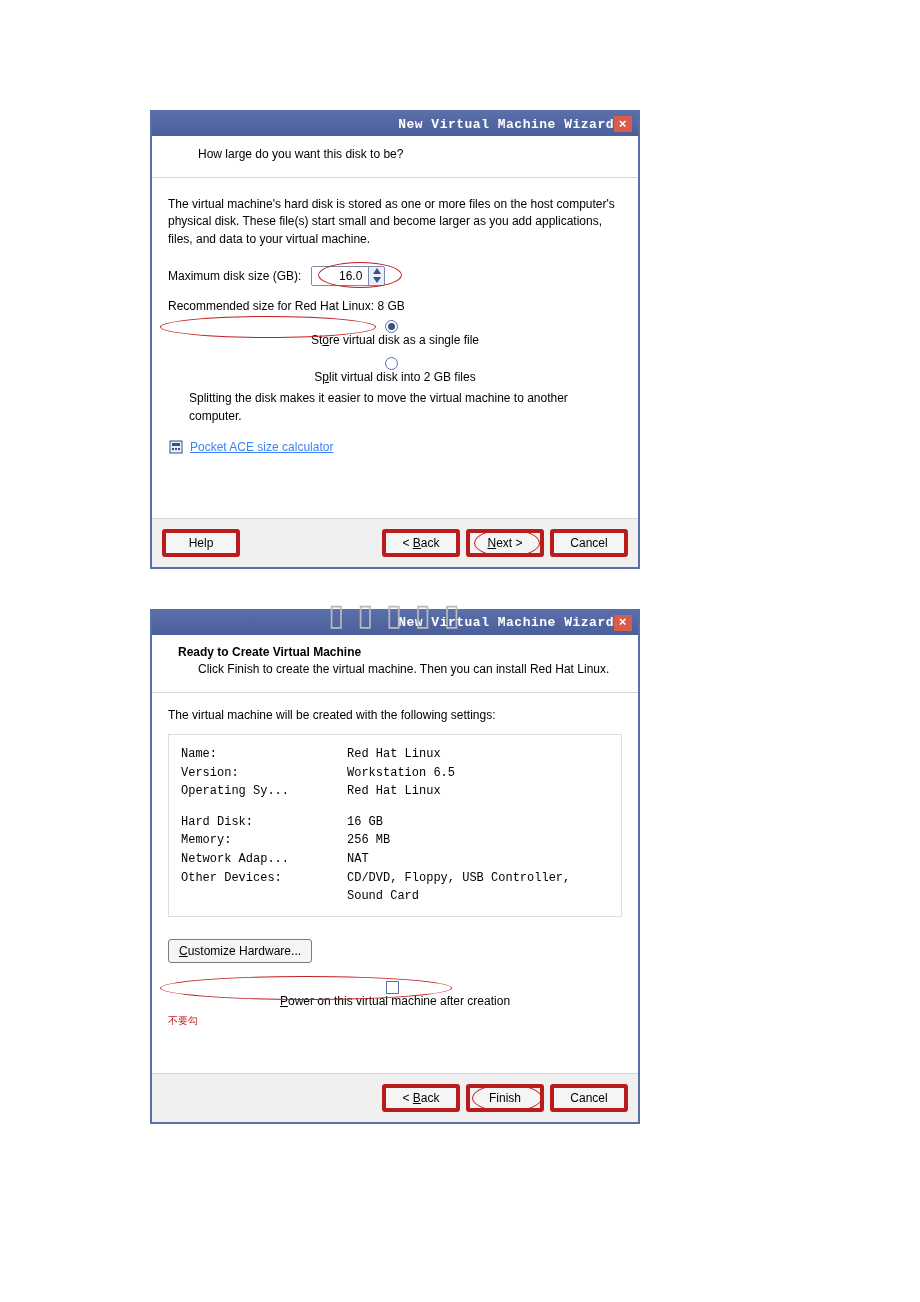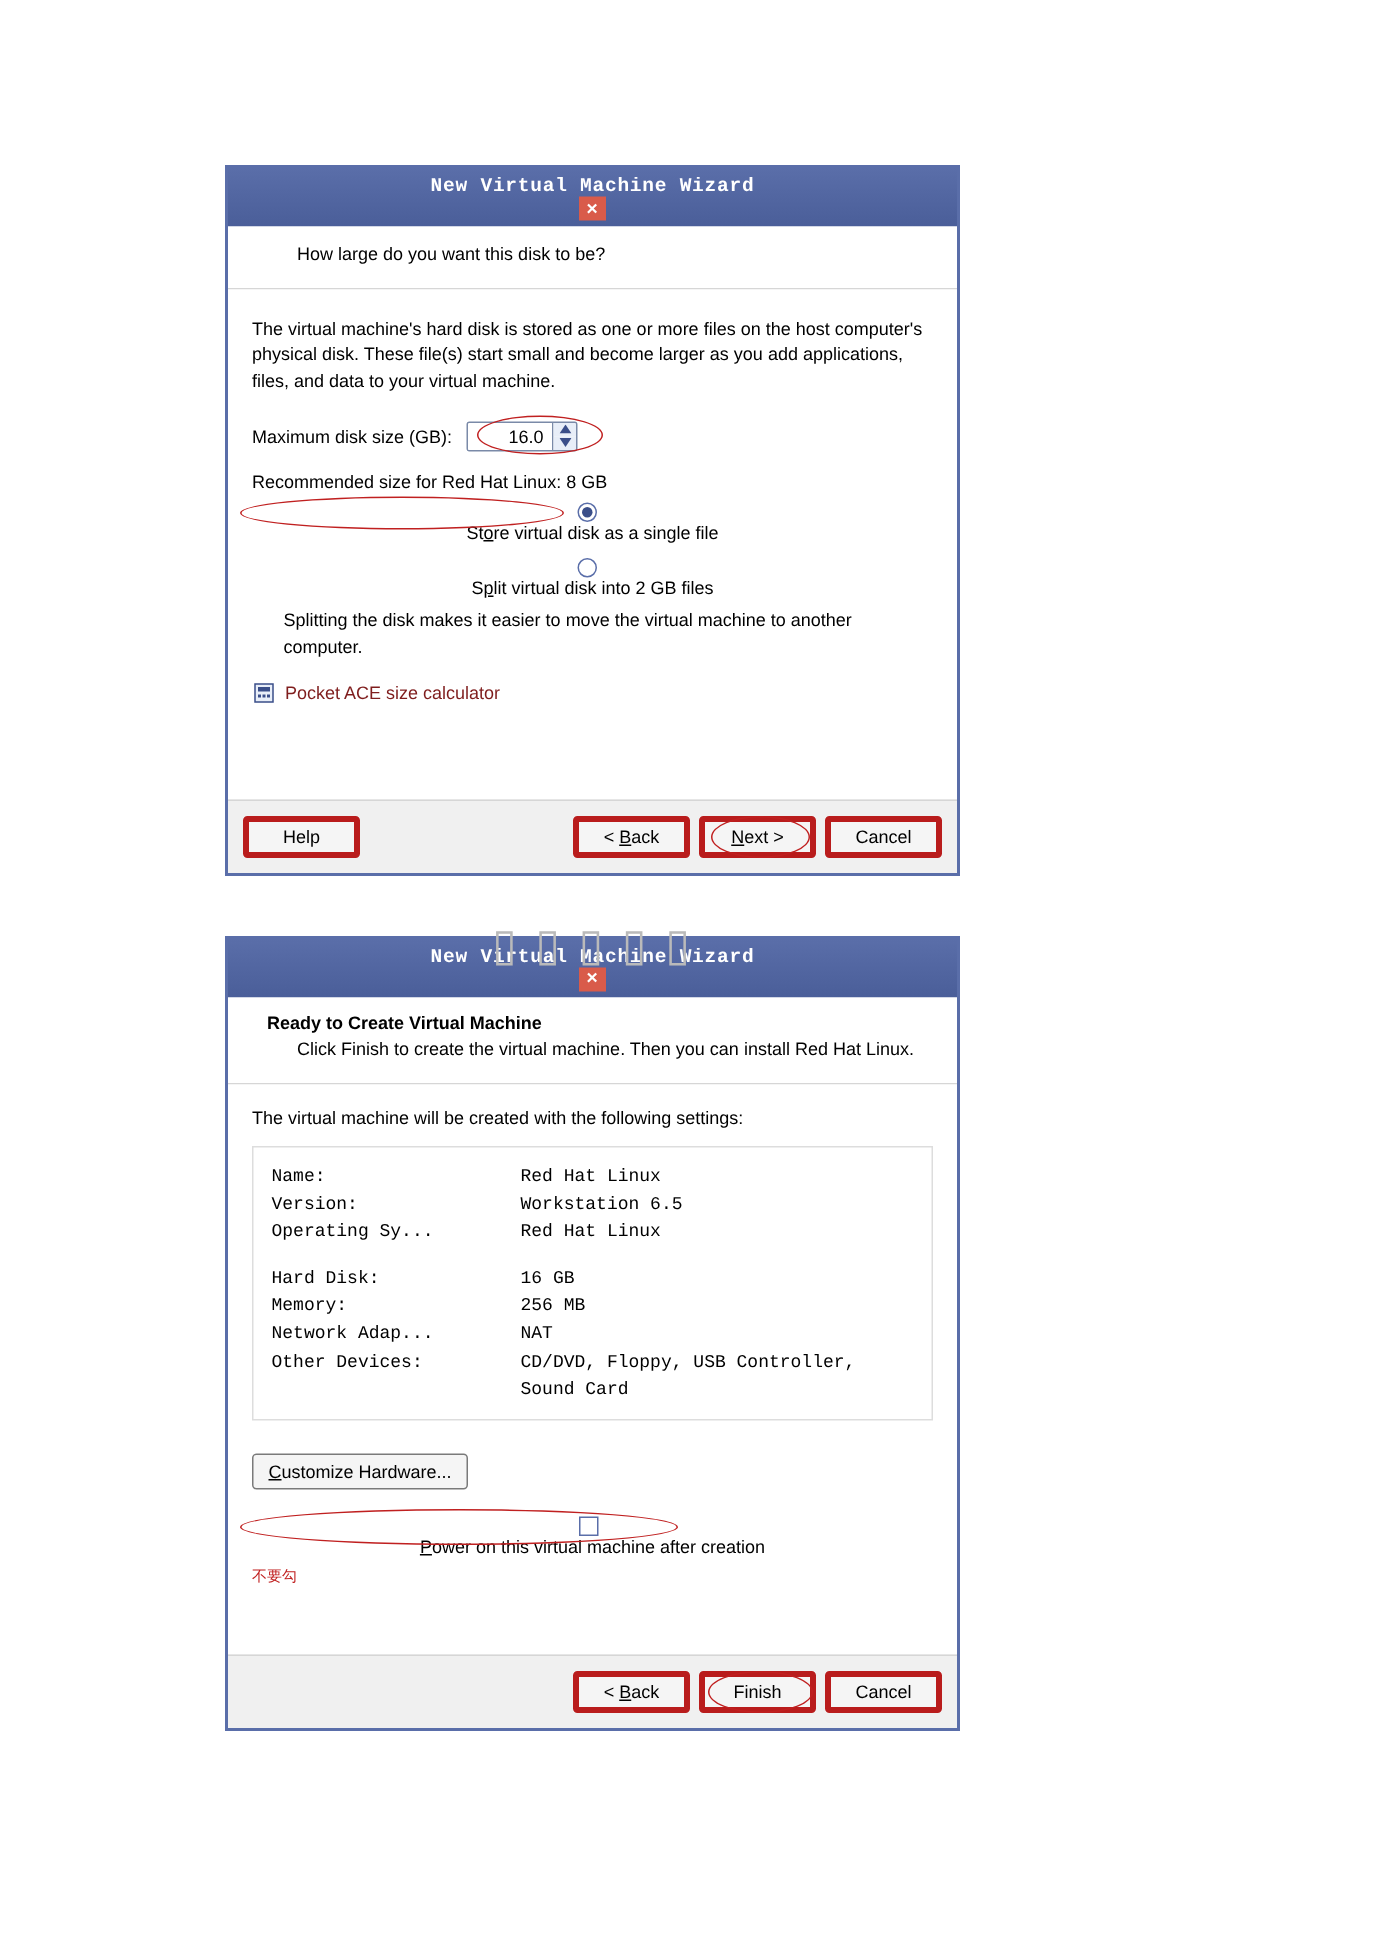--- a/index.html
+++ b/index.html
@@ -1,41 +1,41 @@
 <!DOCTYPE html>
 <html><head>
   <meta charset="utf-8">
   <style>
     * { box-sizing: border-box; }
     html, body { margin: 0; padding: 0; }
     body { background: #fff; font-family: Tahoma, Arial, sans-serif; font-size: 12px; color: #000; }
     .wrap { width: 920px; margin: 0 auto; padding: 110px 150px 50px 150px; }
     .dialog { width: 490px; border: 2px solid #5a6ea9; background: #fff; margin-bottom: 40px; }
-    .titlebar { background: linear-gradient(#5a6ea9, #4a5e99); color: #fff; font-family: "Courier New", monospace; font-size: 13px; font-weight: bold; letter-spacing: 0.5px; padding: 4px 6px; display: flex; align-items: center; justify-content: flex-end; flex-direction: column; }
+    .titlebar { background: linear-gradient(#5a6ea9, #4a5e99); color: #fff; font-family: "Courier New", monospace; font-size: 13px; font-weight: bold; letter-spacing: 0.5px; padding: 4px 6px; display: flex; align-items: center; justify-content: flex-end; }
     .titlebar .title { }
     .titlebar .close { width: 18px; height: 16px; background: #d95b4a; color: #fff; display: flex; align-items: center; justify-content: center; font-weight: bold; font-size: 13px; cursor: default; }
     .head { padding: 10px 16px 14px 16px; border-bottom: 1px solid #d6d6d6; background: #fff; }
     .head .h1 { font-weight: bold; font-size: 12px; margin-bottom: 2px; padding-left: 10px; }
     .head .h2 { font-size: 12px; padding-left: 30px; line-height: 1.4; }
     .content { padding: 18px 16px 10px 16px; background: #fff; min-height: 340px; }
     .para { margin-bottom: 18px; line-height: 1.45; }
     .row { display: flex; align-items: center; margin-bottom: 12px; }
     .row-label { margin-right: 10px; }
     .spinner { display: inline-flex; align-items: stretch; border: 1px solid #7a8aa8; border-radius: 2px; overflow: hidden; height: 20px; position: relative; }
     .spinner input { border: none; width: 56px; text-align: right; padding: 2px 6px; font-family: Tahoma, Arial, sans-serif; font-size: 12px; outline: none; }
     .spinner .arrows { width: 16px; display: flex; flex-direction: column; border-left: 1px solid #7a8aa8; }
     .spinner .arrow { flex: 1; display: flex; align-items: center; justify-content: center; background: #e8eef8; cursor: default; }
     .spinner .arrow svg { width: 8px; height: 6px; }
     .option { display: flex; align-items: center; margin-bottom: 10px; flex-direction: column; }
     .radio { width: 13px; height: 13px; border: 1px solid #5a6ea9; border-radius: 50%; margin-right: 8px; position: relative; flex-shrink: 0; }
     .radio.checked::after { content: ""; position: absolute; top: 2px; left: 2px; width: 7px; height: 7px; background: #3a4e89; border-radius: 50%; }
     .sub { padding-left: 21px; line-height: 1.45; margin-top: -4px; margin-bottom: 14px; }
     .link-row { display: flex; align-items: center; margin-top: 14px; }
     .link-row .icon { width: 16px; height: 16px; margin-right: 6px; display: flex; align-items: center; justify-content: center; }
-    .link-row a { color: #7f1d1d; cursor: pointer; }
+    .link-row a { color: #3b82f6; text-decoration: underline; cursor: pointer; }
     .footer { border-top: 1px solid #d6d6d6; background: #f0f0f0; padding: 10px; display: flex; align-items: center; }
     .footer .spacer { flex: 1; }
     .btn { border: 4px solid #b91c1c; background: #f5f5f5; padding: 3px 0; width: 78px; text-align: center; border-radius: 3px; margin-left: 6px; font-family: Tahoma, Arial, sans-serif; font-size: 12px; cursor: default; display: inline-block; }
     .btn.help { margin-left: 0; }
     .underline-access { text-decoration: underline; }
     .annot { position: absolute; border: 1.5px solid #c02020; border-radius: 50%/50%; pointer-events: none; }
     .pos-rel { position: relative; }
     .custombtn { border: 1px solid #7a7a7a; background: #f5f5f5; padding: 4px 10px; border-radius: 3px; font-family: Tahoma, Arial, sans-serif; font-size: 12px; cursor: default; display: inline-block; margin-bottom: 18px; }
     .cbx { width: 13px; height: 13px; border: 1px solid #5a6ea9; margin-right: 6px; flex-shrink: 0; background: #fff; }
     .setgrid { font-family: "Courier New", monospace; font-size: 12px; line-height: 1.55; border: 1px solid #ddd; padding: 10px 12px; margin-bottom: 22px; }

